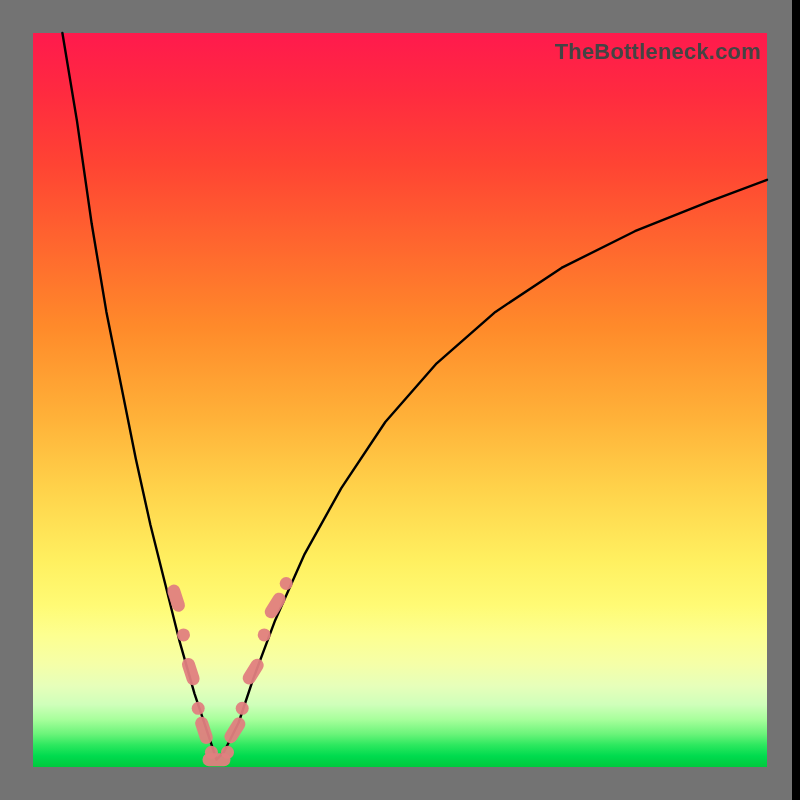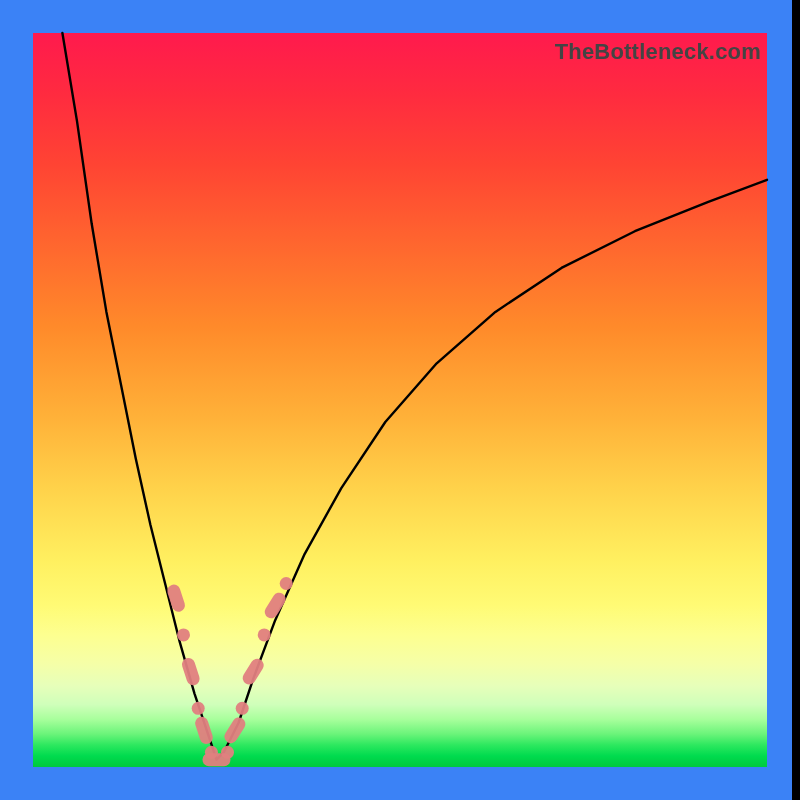--- a/index.html
+++ b/index.html
@@ -8,21 +8,21 @@
     width: 800px;
     height: 800px;
     background: #000;
     overflow: hidden;
     font-family: Arial, Helvetica, sans-serif;
   }
   .outer {
     position: relative;
     width: 792px;
     height: 800px;
-    background: #3b82f6;
+    background: #737373;
   }
   .plot {
     position: absolute;
     left: 33px;
     top: 33px;
     width: 734px;
     height: 734px;
     
     background: linear-gradient(
       to bottom,

